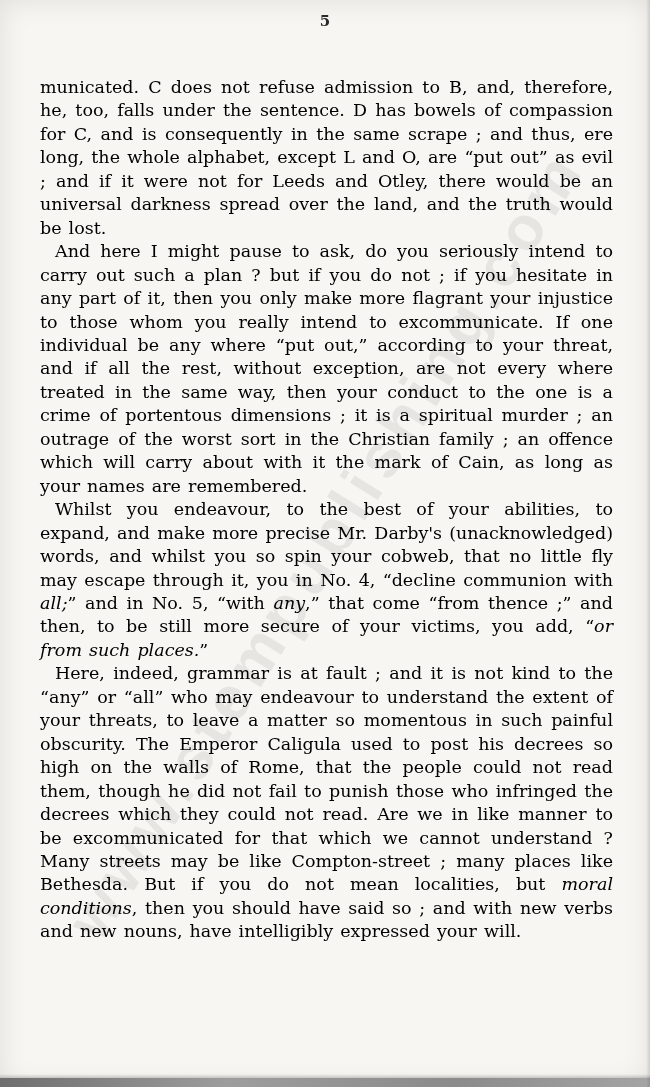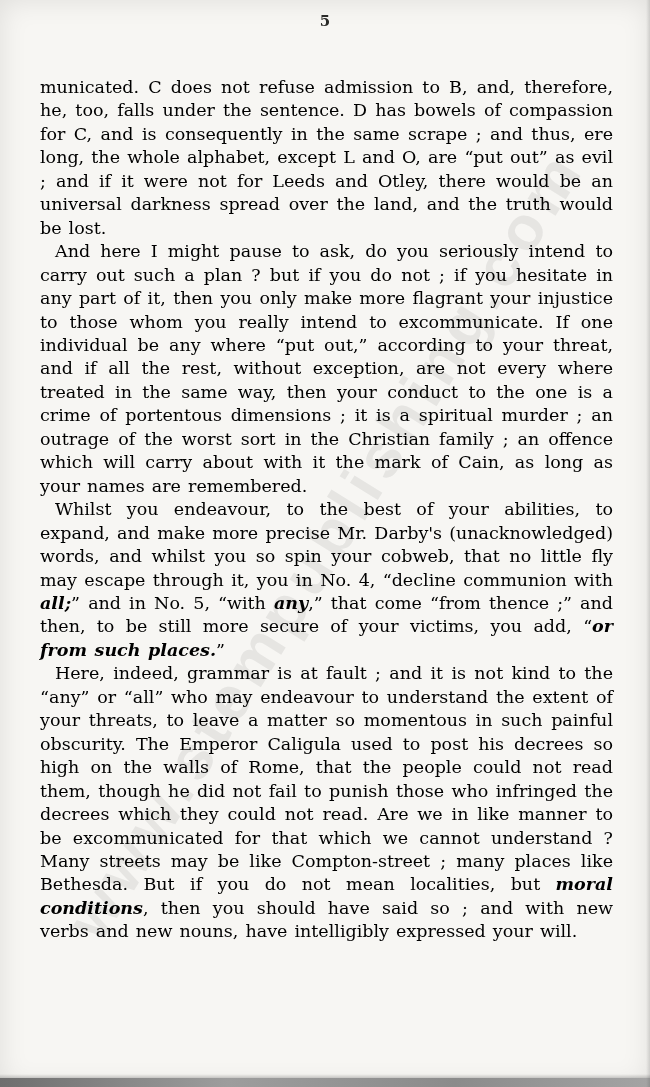--- a/index.html
+++ b/index.html
@@ -40,21 +40,20 @@
   }
   .page-text p {
     margin: 0;
     padding: 0;
   }
   .page-text p.indent {
     text-indent: 15px;
   }
   .italic {
     font-style: italic;
-    font-weight: bold;
   }
   .watermark {
     position: absolute;
     left: 50%;
     top: 50%;
     transform: translate(-50%, -50%) rotate(-58deg);
     white-space: nowrap;
     font-family: "Liberation Sans", sans-serif;
     font-size: 62px;
     font-weight: bold;

